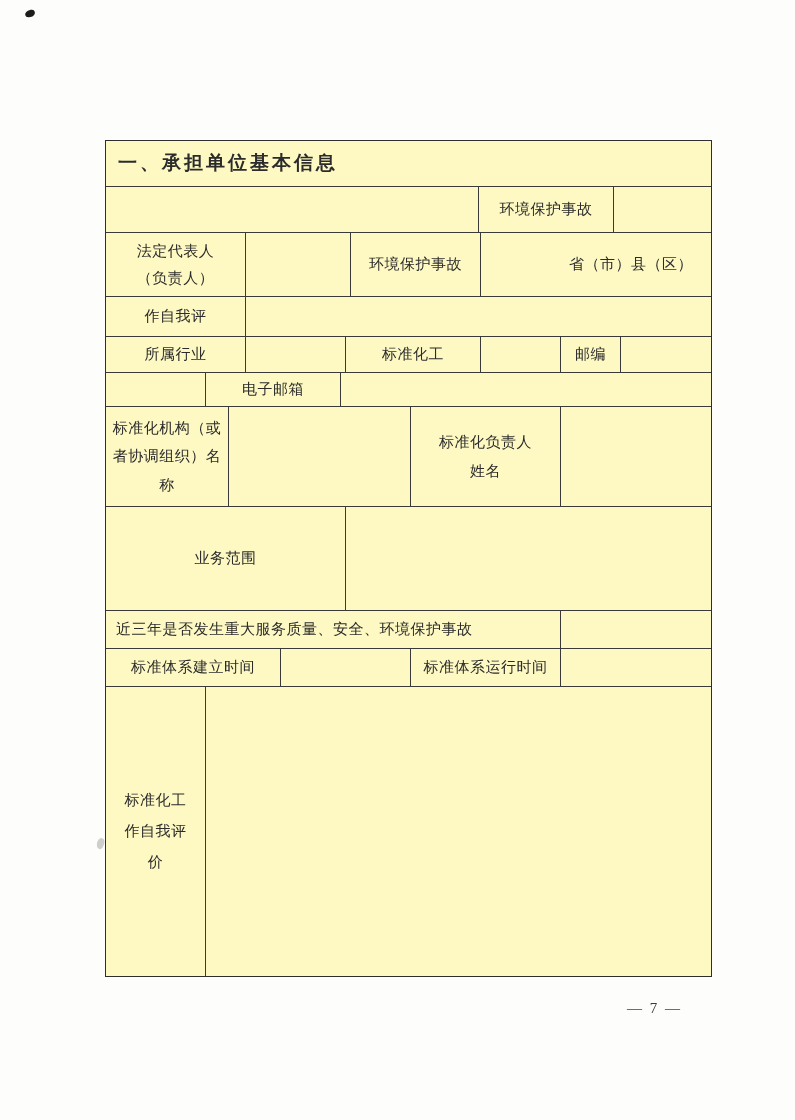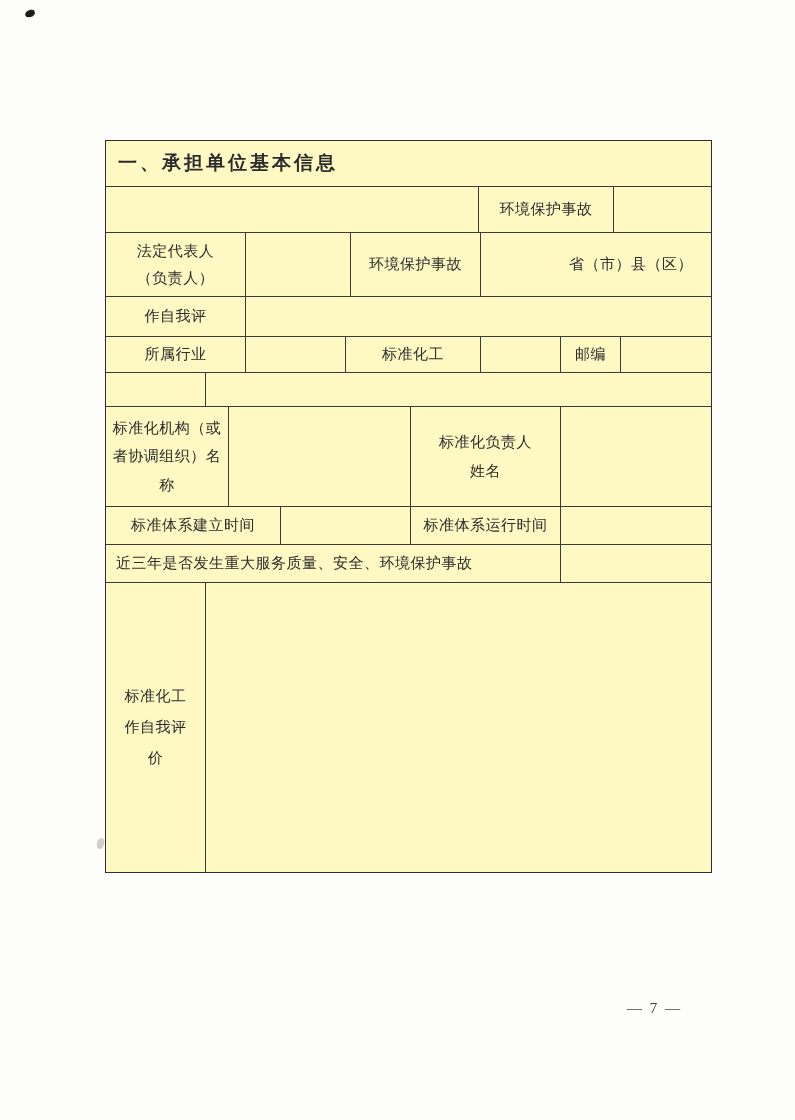--- a/index.html
+++ b/index.html
@@ -123,43 +123,48 @@
       <div class="cell" style="flex:0 0 140px">所属行业</div>
       <div class="cell" style="flex:0 0 100px"></div>
       <div class="cell" style="flex:0 0 135px">标准化工</div>
       <div class="cell" style="flex:0 0 80px"></div>
       <div class="cell" style="flex:0 0 60px">邮编</div>
       <div class="cell" style="flex:1"></div>
     </div>
 
     <div class="row" style="height:34px">
       <div class="cell" style="flex:0 0 100px"></div>
+      <div class="cell" style="flex:0 0 135px">电子邮箱</div>
       <div class="cell" style="flex:1"></div>
     </div>
 
     <div class="row" style="height:100px">
       <div class="cell lh19" style="flex:0 0 123px">标准化机构（或
 者协调组织）名
 称</div>
       <div class="cell" style="flex:0 0 182px"></div>
       <div class="cell lh19" style="flex:0 0 150px">标准化负责人
 姓名</div>
       <div class="cell" style="flex:1"></div>
     </div>
 
+    <div class="row" style="height:104px">
+      <div class="cell" style="flex:0 0 240px">业务范围</div>
+      <div class="cell" style="flex:1"></div>
+    </div>
+
+    <div class="row" style="height:38px">
+      <div class="cell left-text" style="flex:0 0 455px">近三年是否发生重大服务质量、安全、环境保护事故</div>
+      <div class="cell" style="flex:1"></div>
+    </div>
 
     <div class="row" style="height:38px">
       <div class="cell" style="flex:0 0 175px">标准体系建立时间</div>
       <div class="cell" style="flex:0 0 130px"></div>
       <div class="cell" style="flex:0 0 150px">标准体系运行时间</div>
-      <div class="cell" style="flex:1"></div>
-    </div>
-
-    <div class="row" style="height:38px">
-      <div class="cell left-text" style="flex:0 0 455px">近三年是否发生重大服务质量、安全、环境保护事故</div>
       <div class="cell" style="flex:1"></div>
     </div>
 
     <div class="row" style="height:289px">
       <div class="cell lh20" style="flex:0 0 100px">标准化工
 作自我评
 价</div>
       <div class="cell" style="flex:1"></div>
     </div>
 

